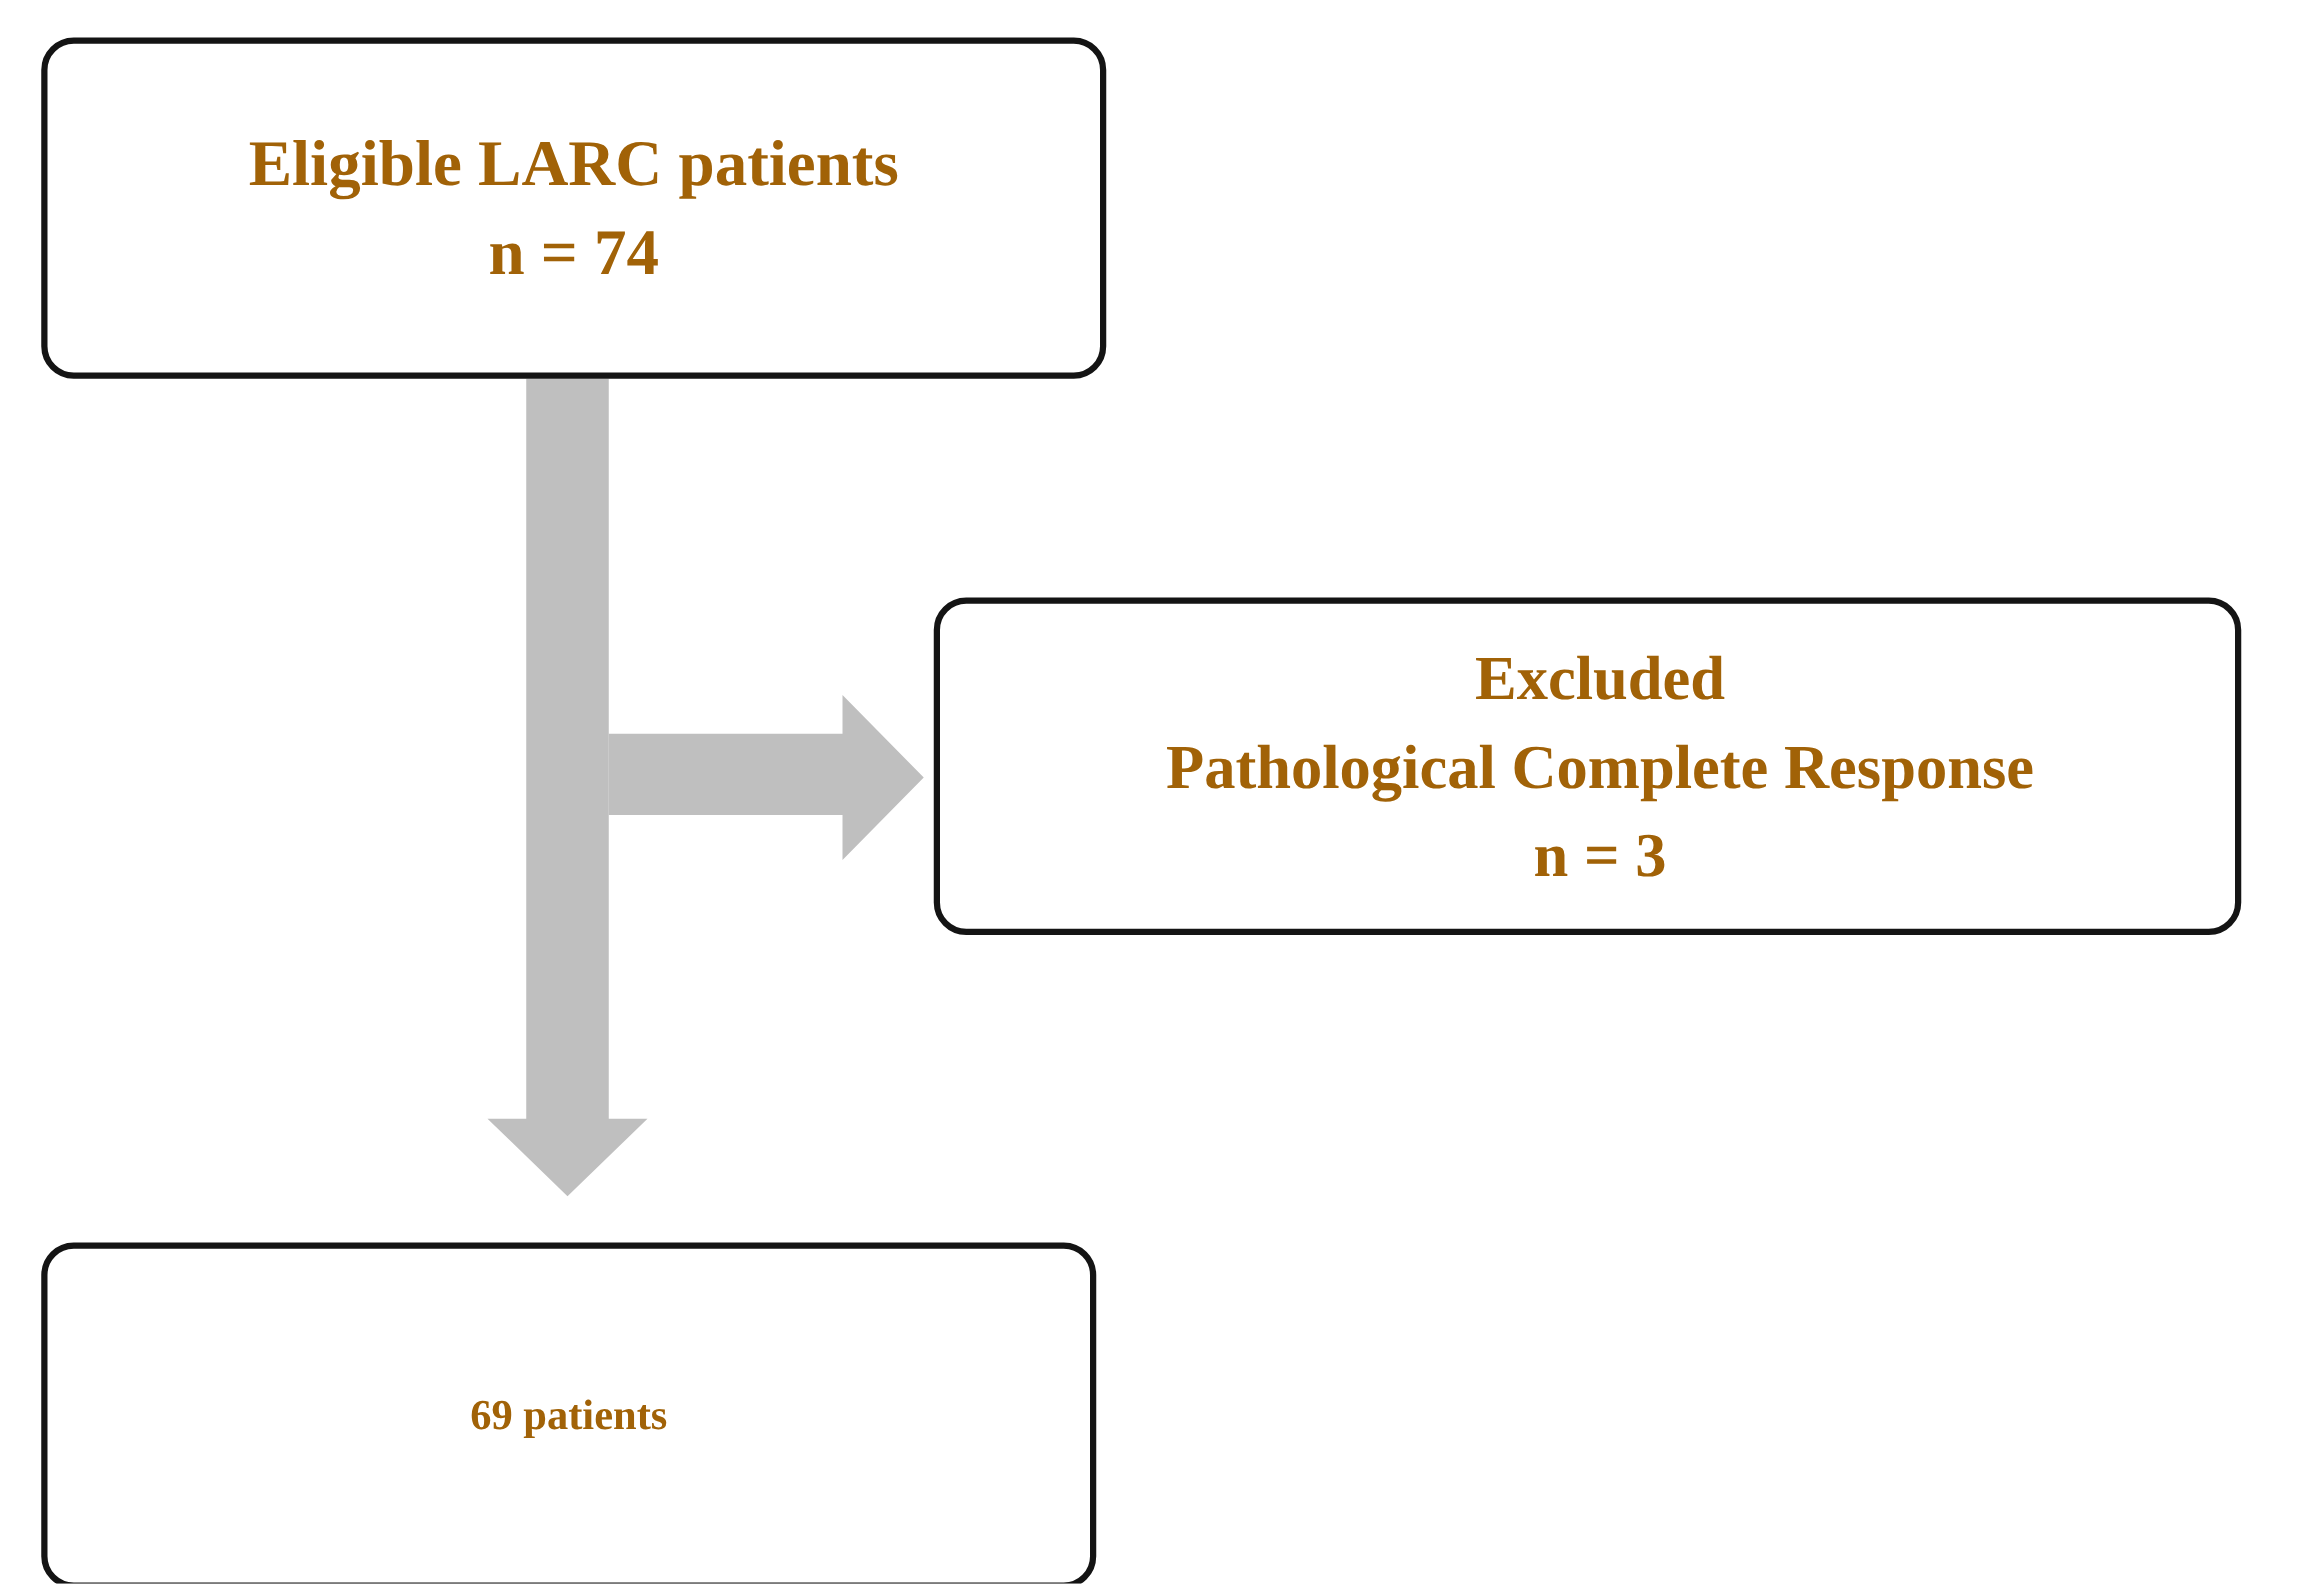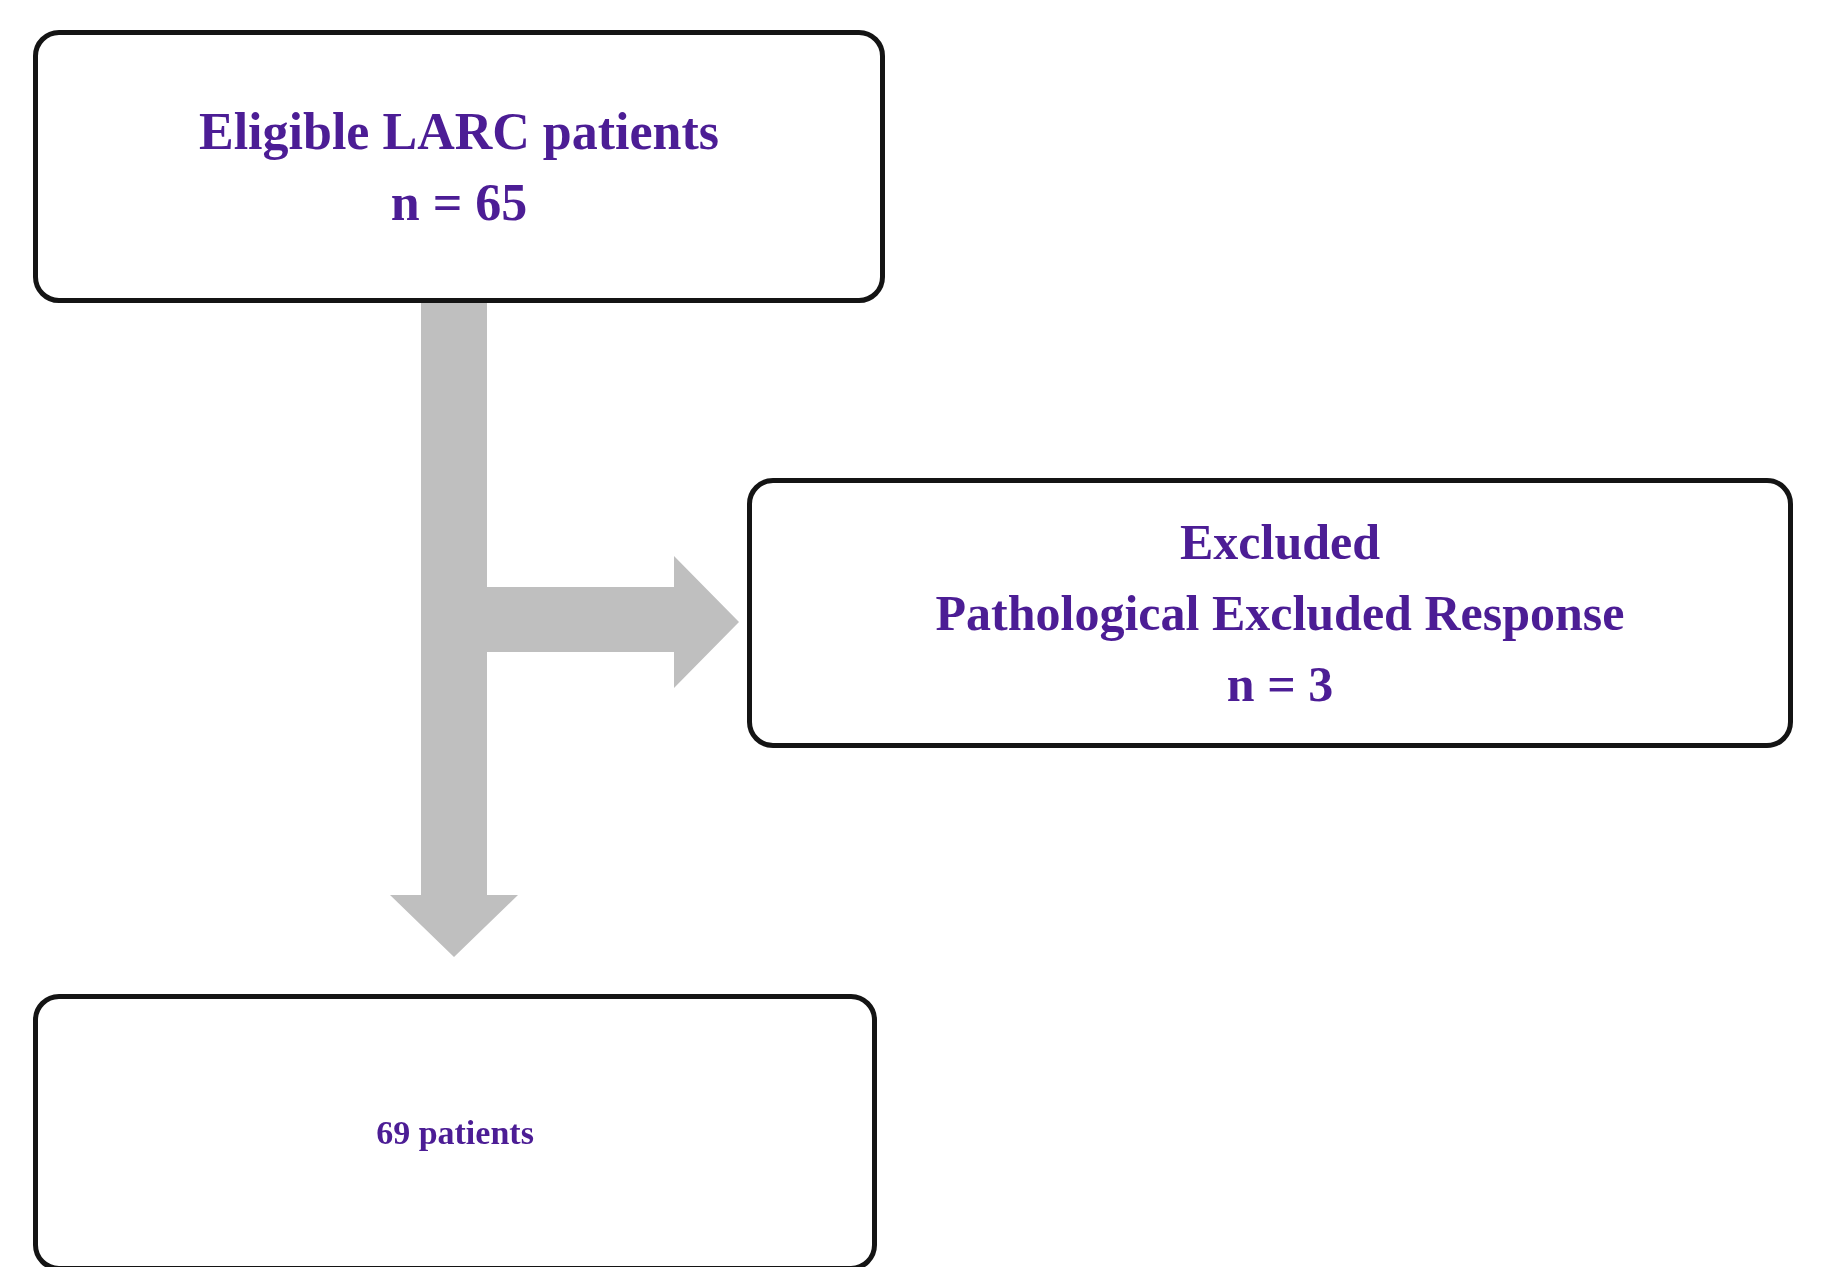--- a/index.html
+++ b/index.html
@@ -28,21 +28,21 @@
     box-sizing: border-box;
     background: #ffffff;
     border: 5px solid #141414;
     border-radius: 26px;
     display: flex;
     flex-direction: column;
     align-items: center;
     justify-content: center;
     text-align: center;
     z-index: 2;
-    color: #4c1d95;
+    color: #a16207;
     font-weight: bold;
   }
   .box-eligible {
     left: 33px;
     top: 30px;
     width: 852px;
     height: 273px;
     font-size: 52px;
     line-height: 71px;
   }
@@ -73,26 +73,26 @@
 
 <div class="stage">
 
   <svg class="arrow-layer" viewBox="0 0 1843 1267" xmlns="http://www.w3.org/2000/svg">
     <polygon points="421,303 487,303 487,895 518,895 454,957 390,895 421,895" fill="#bfbfbf"></polygon>
     <polygon points="487,587 674,587 674,556 739,622 674,688 674,652 487,652" fill="#bfbfbf"></polygon>
   </svg>
 
   <div class="flow-box box-eligible">
     <div class="line">Eligible LARC patients</div>
-    <div class="line">n = 65</div>
+    <div class="line">n = 74</div>
   </div>
 
   <div class="flow-box box-excluded">
     <div class="line">Excluded</div>
-    <div class="line">Pathological Excluded Response</div>
+    <div class="line">Pathological Complete Response</div>
     <div class="line">n = 3</div>
   </div>
 
   <div class="flow-box box-final">
     <div class="line">69 patients</div>
   </div>
 
 </div>
 
 </body></html>

